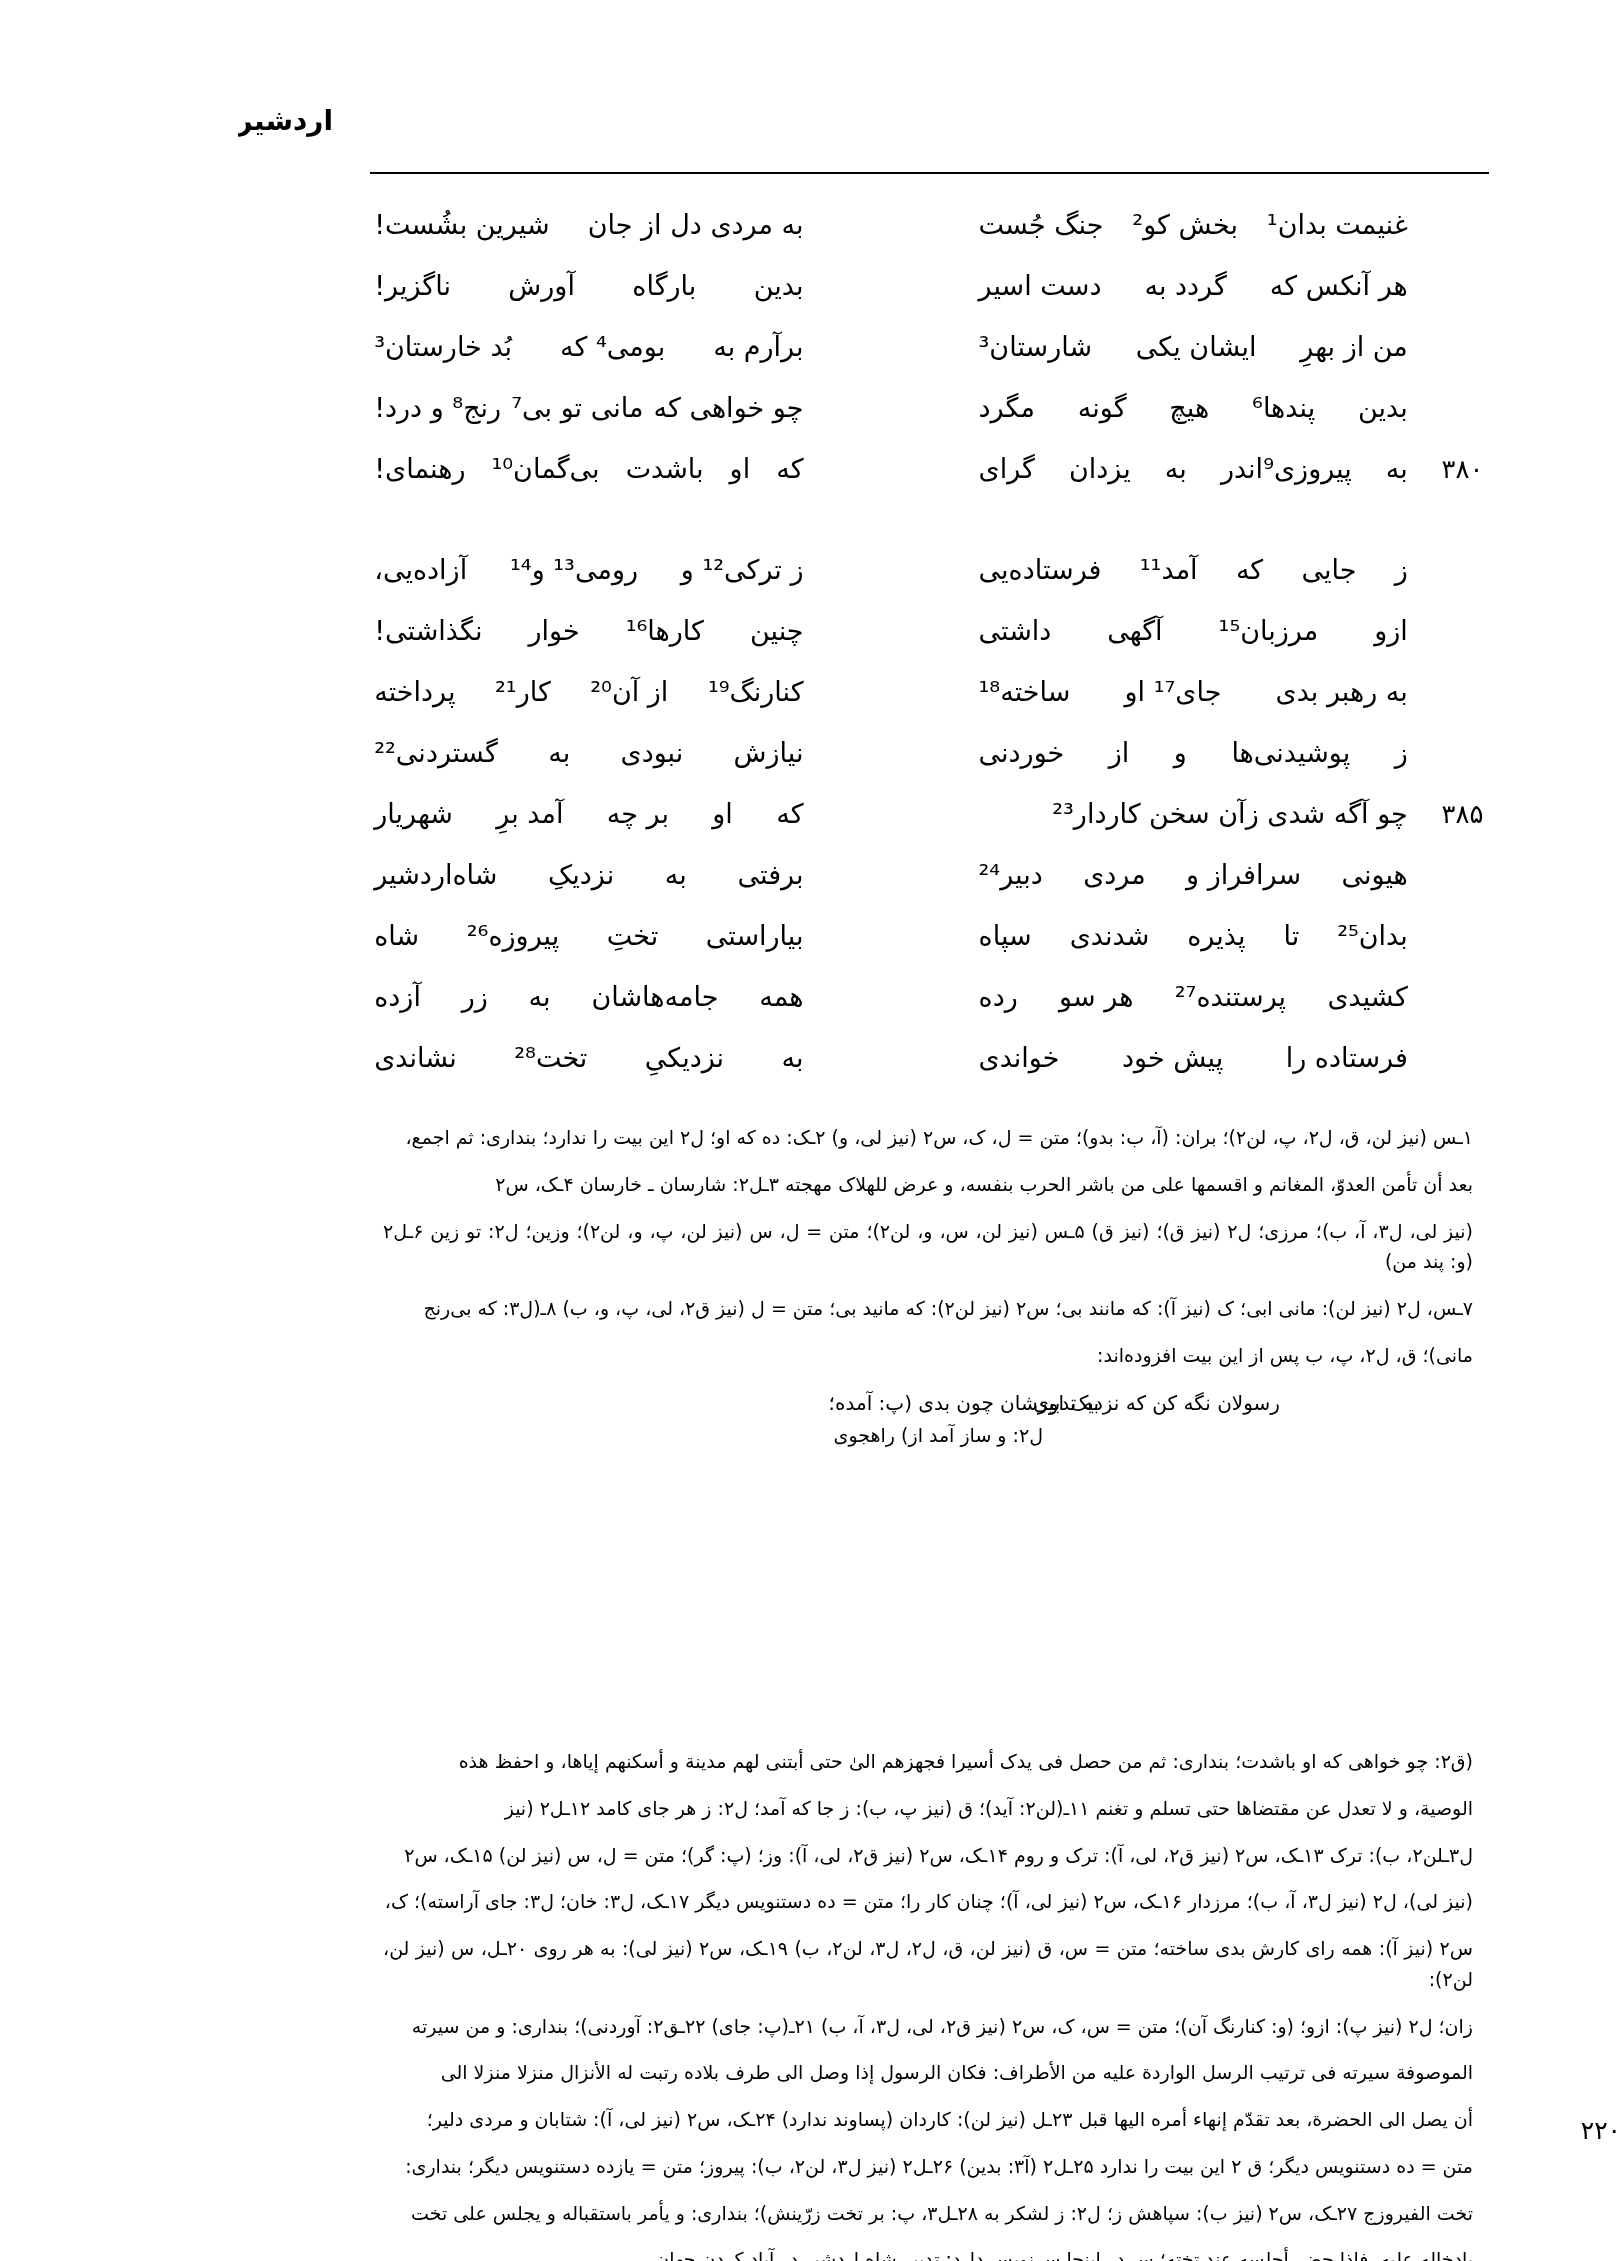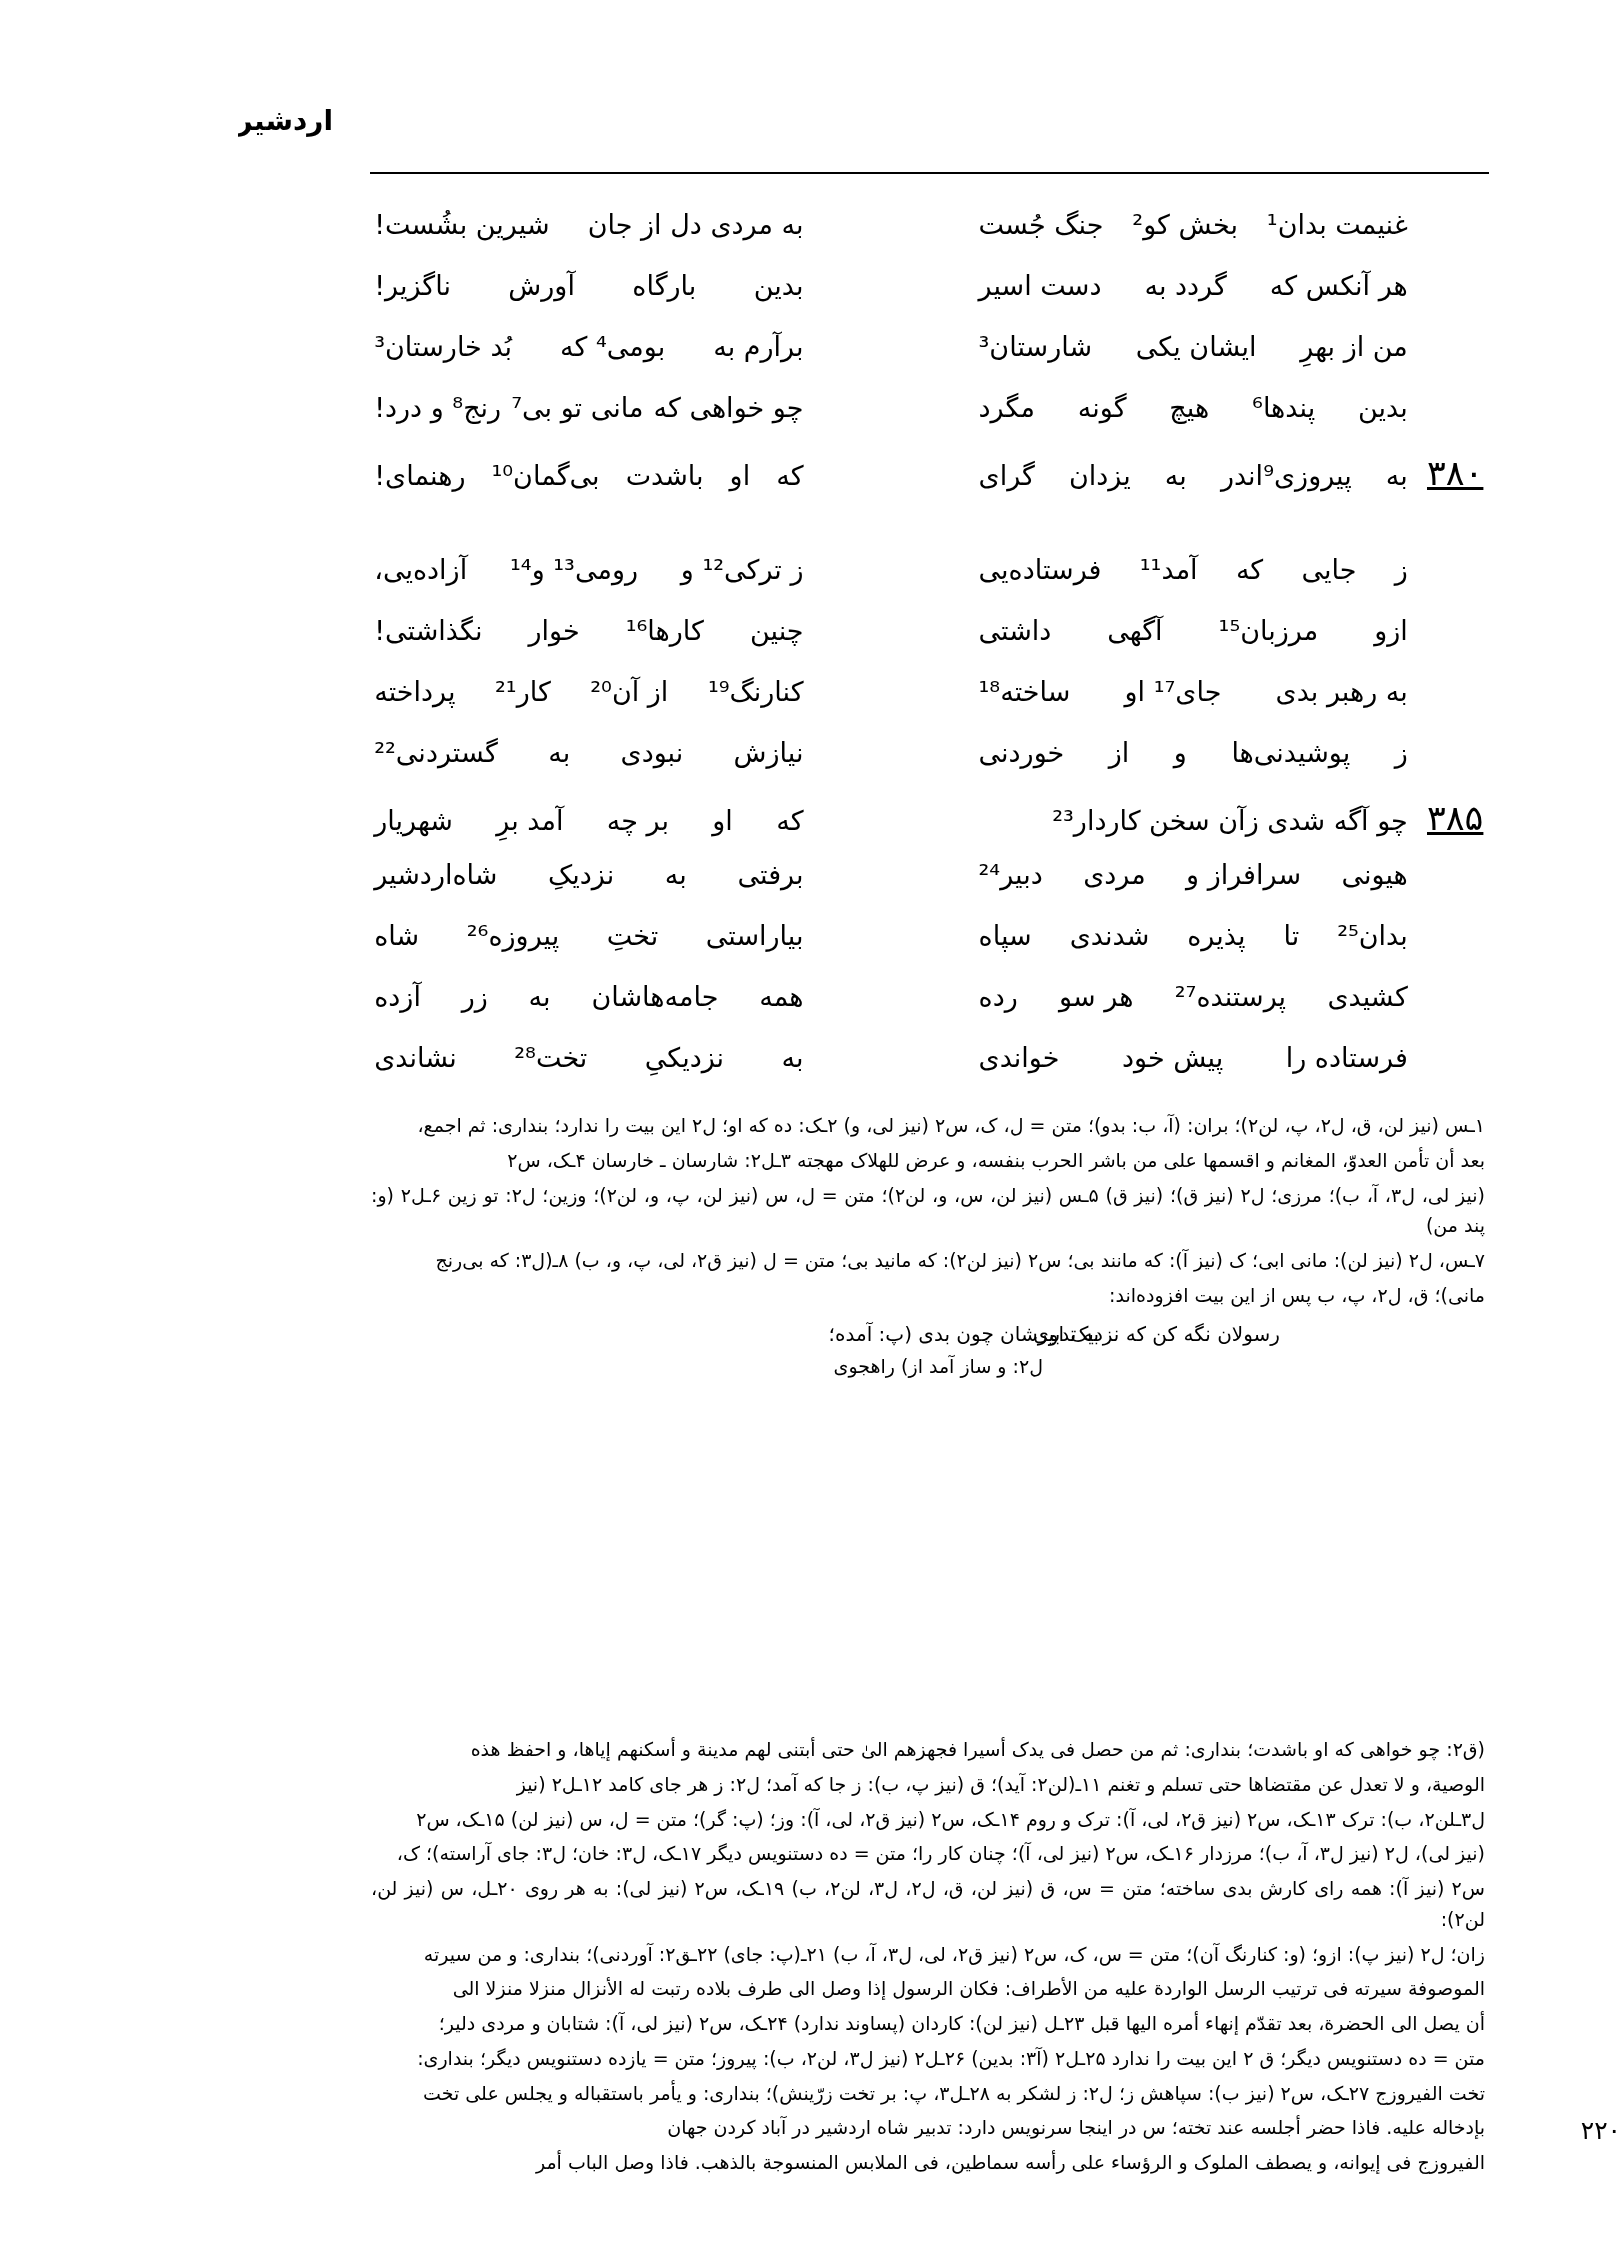--- a/index.html
+++ b/index.html
@@ -57,25 +57,24 @@
   .bayt {
     display: flex;
     flex-direction: row;
     align-items: baseline;
     height: 61px;
     white-space: nowrap;
   }
   .bayt-num {
     width: 77px;
     flex: 0 0 77px;
-    font-size: 35px;
+    font-size: 26px;
     text-align: right;
     padding-right: 5.6px;
     box-sizing: border-box;
-    text-decoration: underline;
   }
   .hemistich {
     flex: 1 1 0;
     font-size: 27px;
     display: flex;
     justify-content: space-between;
     box-sizing: border-box;
   }
   .hemistich.first {
     padding-left: 84px;
@@ -99,21 +98,21 @@
     text-align: justify;
     text-justify: inter-word;
   }
   #apparatus-a { top: 1106px; }
   #apparatus-c { top: 1730px; }
 
   .appar-line {
     white-space: normal;
   }
   .appar-block p {
-    margin: 4px;
+    margin: 16px;
   }
 
   
   .inset-bayt {
     display: flex;
     flex-direction: row;
     justify-content: flex-start;
     font-size: 20px;
     margin: 7px 0 1.4px 0;
     white-space: nowrap;

